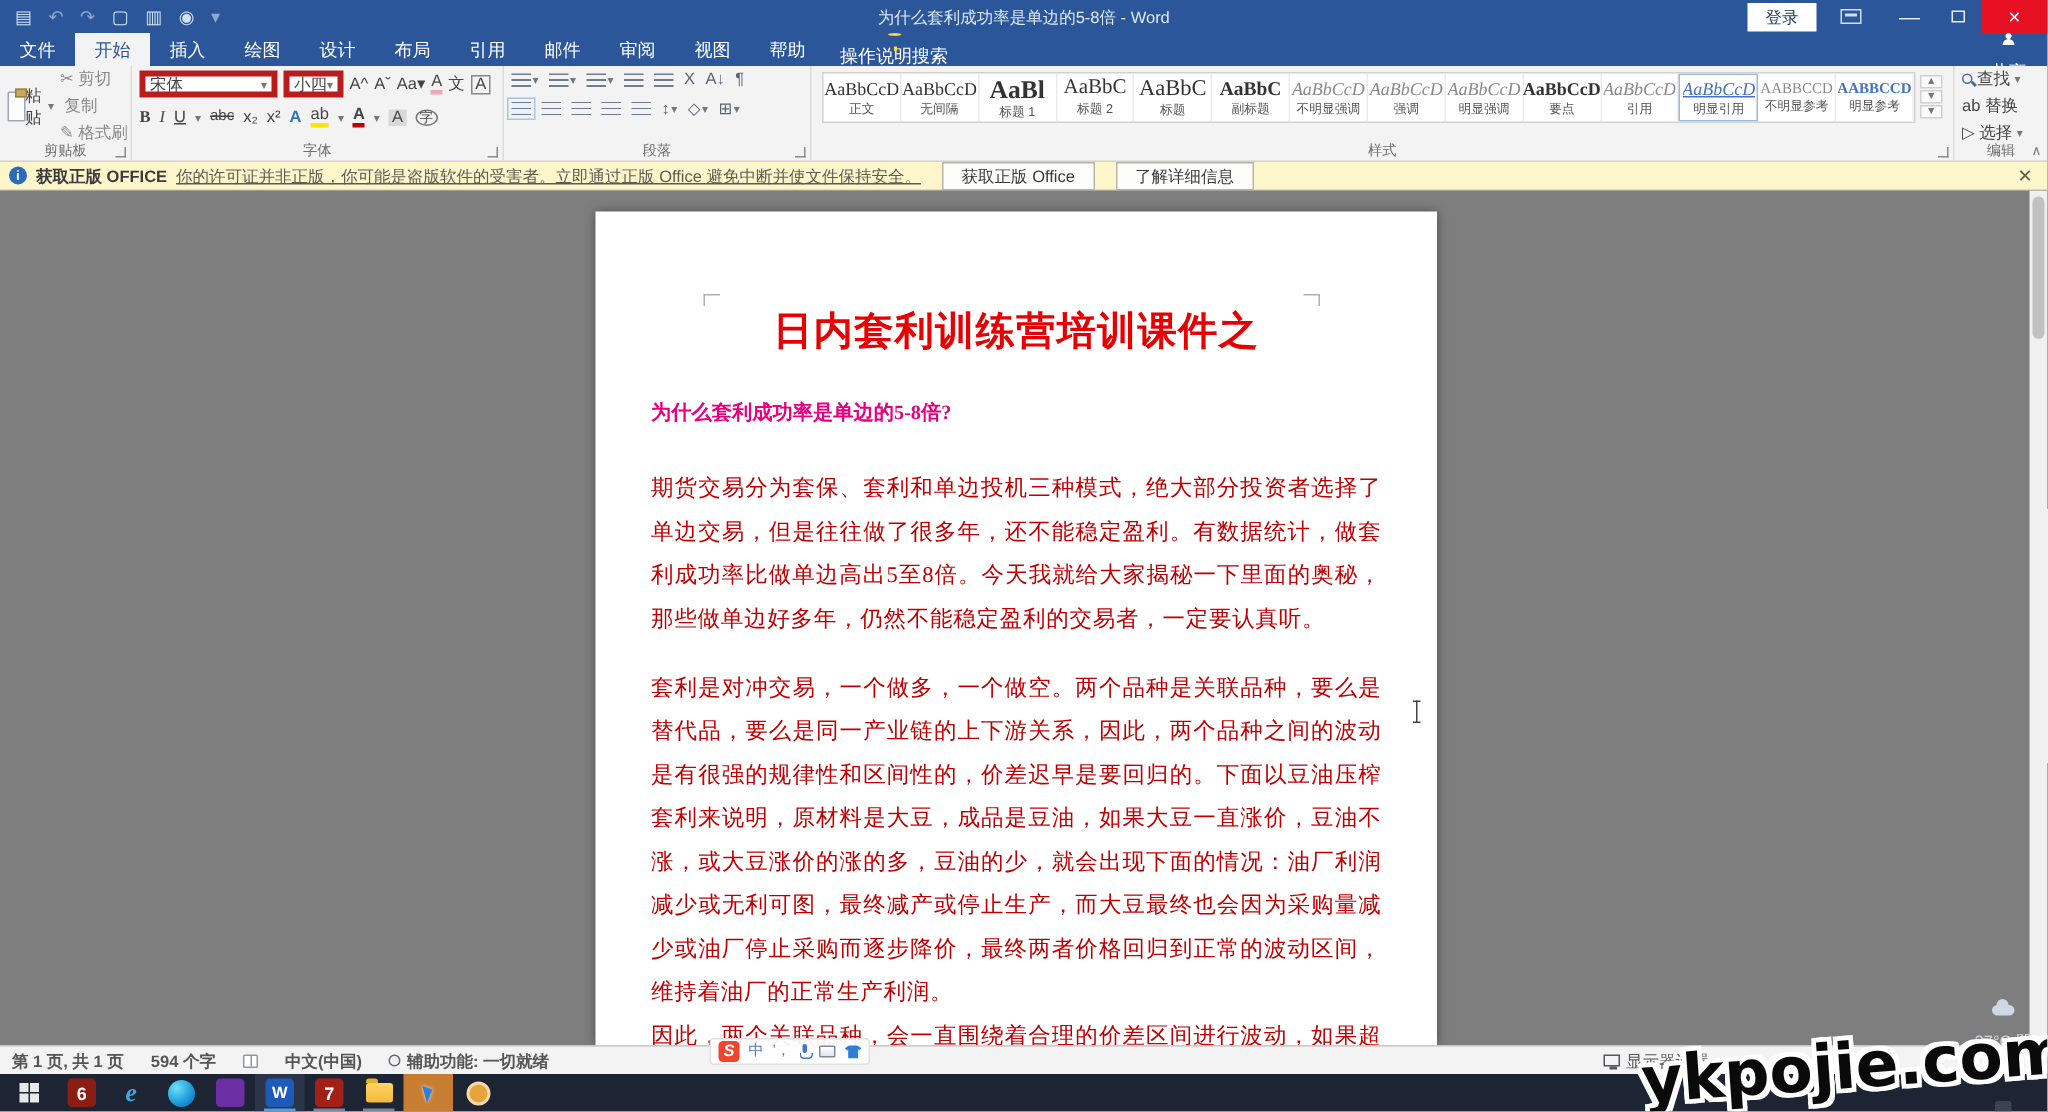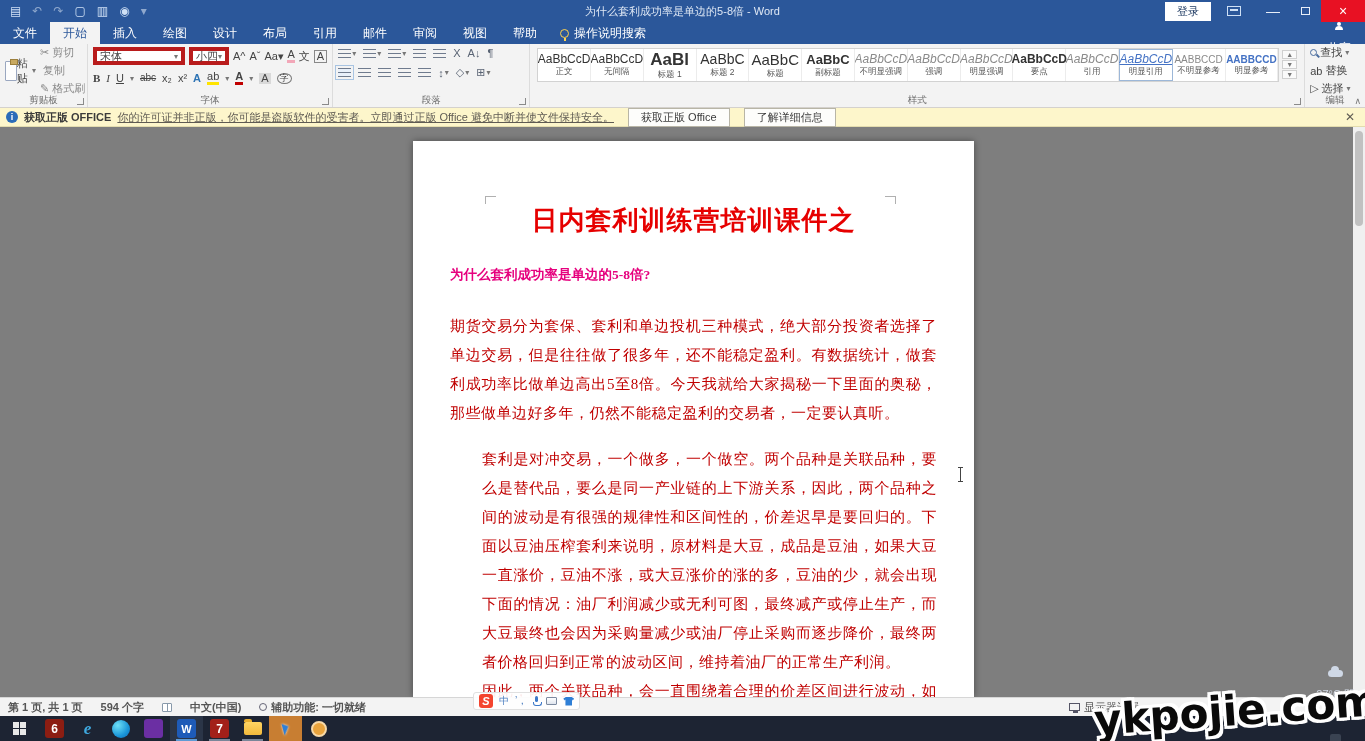--- a/index.html
+++ b/index.html
@@ -19,21 +19,21 @@
   .ribopt::after { content:""; position:absolute; left:2px; right:2px; top:2px; height:2px; background:#cfe0f5; }
   .winbtn { width:32px; height:22px; display:flex; align-items:center; justify-content:center; font-size:12px; color:#e8eef8; cursor:pointer; }
   .winbtn.min { font-size:14px; }
   .restore-box { width:9px; height:8px; border:1px solid #e8eef8; }
   .winbtn.close { width:44px; background:#e81123; color:#fff; font-size:14px; }
 
   
   .tabrow { position:absolute; top:22px; left:0; right:0; height:22px; background:#2b579a; display:flex; align-items:stretch; color:#fff; font-size:12px; }
   .rtab { padding:3px 13px 2px; display:flex; align-items:center; cursor:pointer; white-space:nowrap; }
   .rtab.active { background:#f3f3f3; color:#2b579a; }
-  .tellme { display:flex; align-items:center; gap:5px; padding:0 10px; cursor:pointer; }
+  .tellme { display:flex; align-items:center; gap:5px; padding:0 10px; cursor:pointer;flex-direction:column; }
   .bulb { width:9px; height:9px; border:1px solid #ffd34d; border-radius:50%; position:relative; }
   .bulb::after { content:""; position:absolute; left:3px; top:8px; width:2px; height:3px; background:#ffd34d; }
   .share { margin-left:auto; display:flex; align-items:center; gap:18px; padding:0 14px; cursor:pointer;flex-direction:column; }
   .person { width:8px; height:8px; position:relative; }
   .person::before { content:""; position:absolute; left:2px; top:0; width:4px; height:4px; border-radius:50%; background:#fff; }
   .person::after { content:""; position:absolute; left:0; top:4px; width:8px; height:4px; border-radius:4px 4px 0 0; background:#fff; }
 
   
   .ribbon { position:absolute; top:44px; left:0; right:0; height:64px; background:#f3f3f3; border-bottom:1px solid #d4d1cd; display:flex; font-size:11px; color:#444; }
   .rgroup { position:relative; border-right:1px solid #dcdcdc; padding:3px 5px 13px; }
@@ -70,21 +70,21 @@
   .grp-para { width:205px; }
   .prow { display:flex; align-items:center; gap:7px; }
   .prow + .prow { margin-top:7px; }
   .ic-lines { width:13px; height:9px; background:repeating-linear-gradient(to bottom,#6f7b8e 0 1px,transparent 1px 4px); display:inline-block; cursor:pointer; }
   .ic-lines.sel { outline:1px solid #a8c4e2; outline-offset:2px; background-color:#e8f0fa; }
   .pbtn { cursor:pointer; display:inline-flex; align-items:center; gap:1px; color:#5a6474; }
 
   .grp-styles { flex:1; display:flex; }
   .stylebox { flex:1; display:flex; background:#fff; border:1px solid #d2d2d2; margin:1px 1px 12px 2px; overflow:hidden; }
   .sitem { flex:1 1 0; min-width:0; display:flex; flex-direction:column; align-items:center; justify-content:center; border-right:1px solid #ececec; cursor:pointer; padding:1px; }
-  .sprev { font-family:Liberation Sans, sans-serif; font-size:12px; color:#333; white-space:nowrap; overflow:hidden; }
+  .sprev { font-family:Liberation Serif, serif; font-size:12px; color:#333; white-space:nowrap; overflow:hidden; }
   .slbl { font-size:8.5px; color:#555; white-space:nowrap; overflow:hidden; }
   .sv-h1 .sprev { font-size:17px; font-weight:bold; }
   .sv-h2 .sprev { font-size:14px; }
   .sv-title .sprev { font-size:15px; }
   .sv-subtitle .sprev { font-size:13px; font-weight:bold; }
   .sv-it .sprev { font-style:italic; color:#8a8a8a; }
   .sv-bold .sprev { font-weight:bold; }
   .sv-intq { border:1px solid #9cb7d8; }
   .sv-intq .sprev { font-style:italic; color:#4472c4; text-decoration:underline; }
   .sv-ref .sprev { font-size:10px; color:#8a8a8a; }
@@ -100,27 +100,27 @@
 
   
   .notif { position:absolute; top:108px; left:0; right:0; height:19px; background:#fdf6cb; border-bottom:1px solid #e3dcae; display:flex; align-items:center; font-size:11px; color:#5f5b53; padding-left:6px; }
   .info-ic { width:12px; height:12px; border-radius:50%; background:#2b6cb8; color:#fff; font-size:9px; font-weight:bold; display:flex; align-items:center; justify-content:center; margin-right:6px; flex:none; }
   .notif .lead { font-weight:bold; color:#3b3b3b; margin-right:6px; white-space:nowrap; }
   .notif .msg { text-decoration:underline; white-space:nowrap; overflow:hidden; }
   .notif-btn { background:#fdfdfb; border:1px solid #b8b5a6; padding:1px 12px; margin-left:14px; white-space:nowrap; cursor:pointer; color:#3b3b3b; }
   .notif-close { margin-left:auto; padding:0 10px; cursor:pointer; color:#5f5b53; font-size:12px; }
 
   
-  .docarea { position:absolute; top:127px; left:16px; right:0; height:570px; background:#7e7e7e; overflow:hidden; }
+  .docarea { position:absolute; top:127px; left:0; right:0; height:570px; background:#7e7e7e; overflow:hidden; }
   .page { position:absolute; left:397px; top:14px; width:561px; height:556px; background:#fff; box-shadow:0 0 7px rgba(0,0,0,.4); overflow:hidden; }
   .pagecontent { padding:62px 37px 0; }
   .doc-title { font-family:"Liberation Serif","DejaVu Serif",serif; font-weight:bold; font-size:26px; letter-spacing:1px; color:#e60000; text-align:center; }
   .doc-subtitle { font-family:"Liberation Serif","DejaVu Serif",serif; font-weight:bold; font-size:13.5px; color:#e6007e; margin-top:28px; }
   .para { font-family:"Liberation Serif","DejaVu Serif",serif; font-size:15px; line-height:29px; letter-spacing:.5px; color:#c00000; text-align:justify; margin-top:28px; }
-  .para + .para { margin-top:17px;margin-left:32px; }
+  .para + .para { margin-top:17px; }
   .para.cont { margin-top:0; }
   .cropmark { position:absolute; width:11px; height:8px; }
   .cropmark.l { left:72px; top:55px; border-left:1px solid #b0b0b0; border-top:1px solid #b0b0b0; }
   .cropmark.r { right:78px; top:55px; border-right:1px solid #b0b0b0; border-top:1px solid #b0b0b0; }
   .ibeam { position:absolute; left:941px; top:340px; width:7px; height:15px;
            background:linear-gradient(#444,#444) center/1px 100% no-repeat; }
   .ibeam::before,.ibeam::after { content:""; position:absolute; left:1px; right:1px; height:1px; background:#444; }
   .ibeam::before { top:0; } .ibeam::after { bottom:0; }
   .vscroll { position:absolute; right:0; top:0; bottom:0; width:12px; background:#f0f0f0; }
   .vthumb { position:absolute; right:2px; top:4px; width:8px; height:95px; background:#c1c1c1; border-radius:4px; cursor:pointer; }

